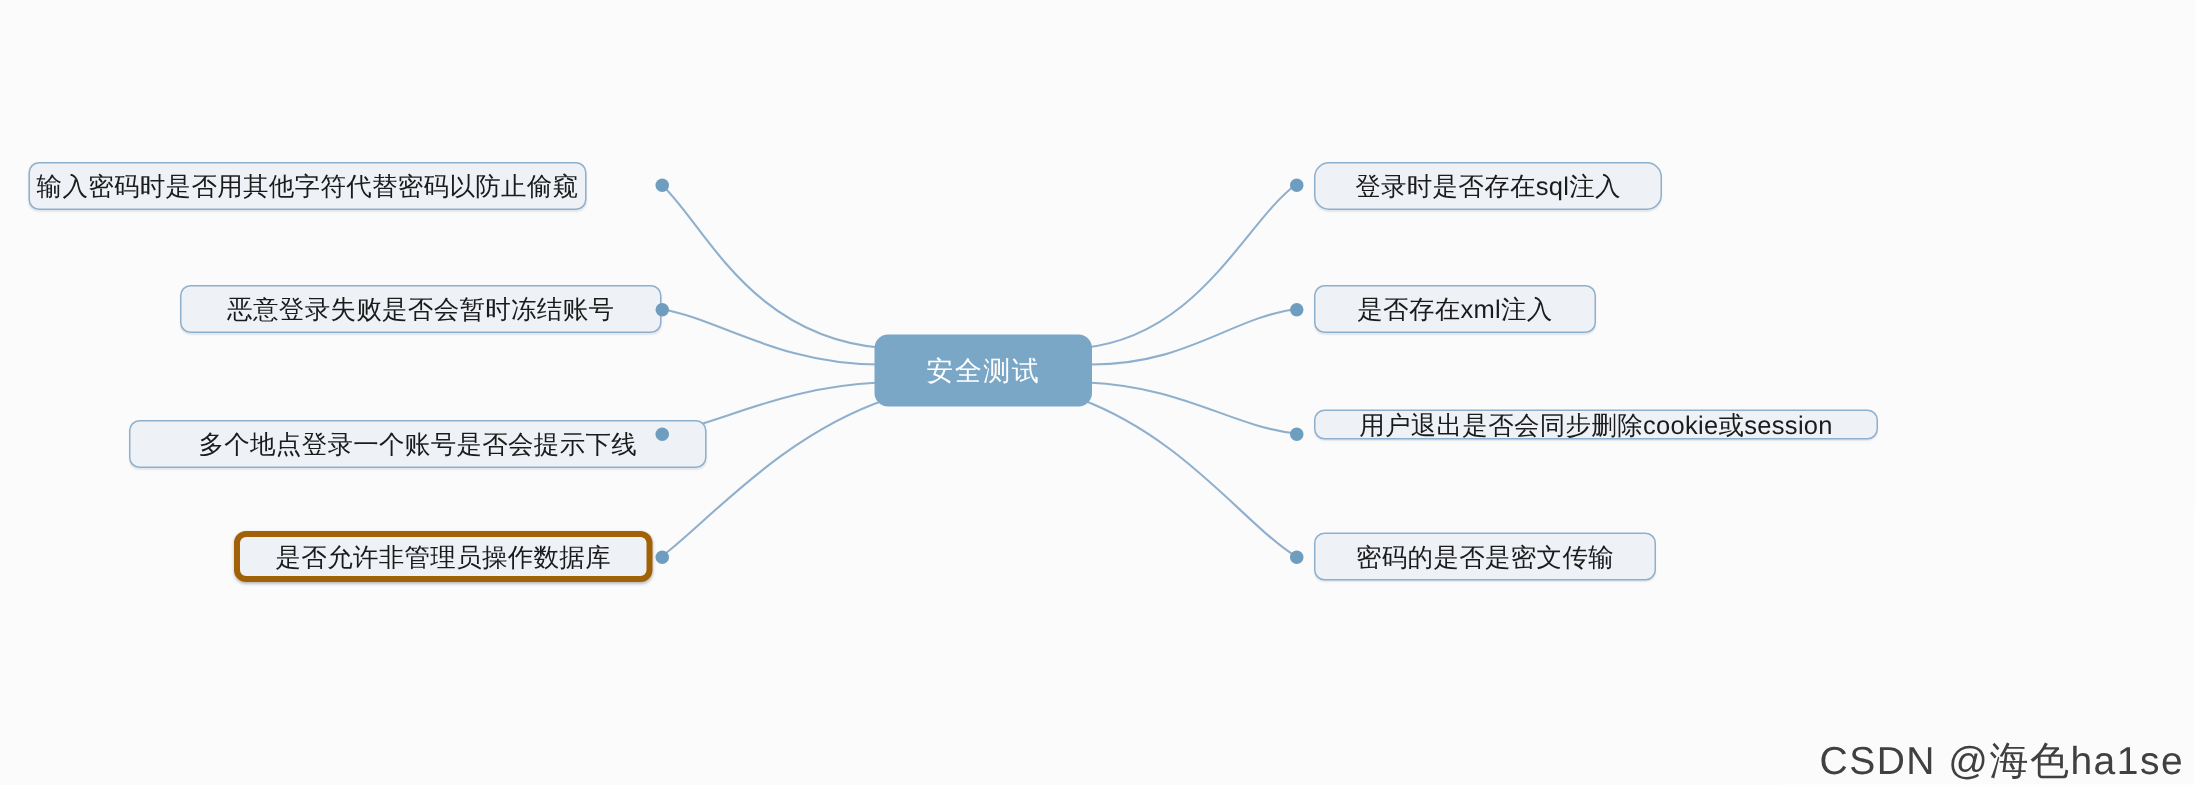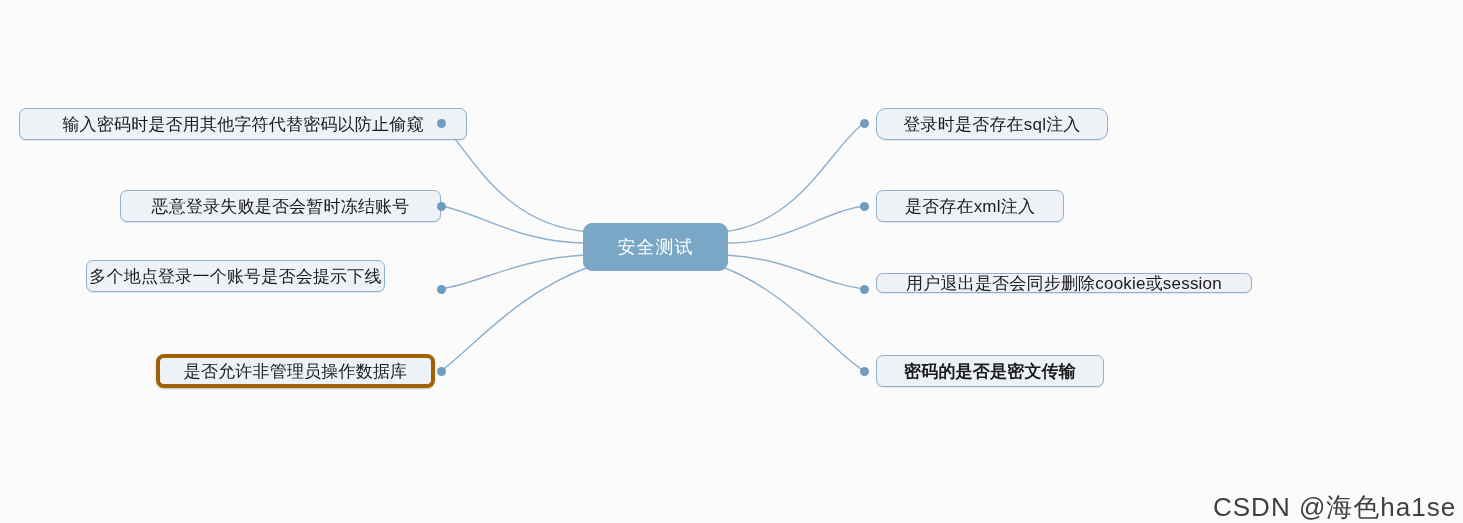--- a/index.html
+++ b/index.html
@@ -91,49 +91,49 @@
       <path d="M 725,243 C 790,244 820,212 864,206" fill="none" stroke="#8fb0cc" stroke-width="1.4"></path>
       <path d="M 725,255 C 790,258 820,284 864,289" fill="none" stroke="#8fb0cc" stroke-width="1.4"></path>
       <path d="M 720,266 C 790,292 830,350 864,371" fill="none" stroke="#8fb0cc" stroke-width="1.4"></path>
     </svg>
 
   <div class="center-node" style="left: 583px; top: 223px; width: 145px; height: 48px; background: rgb(123, 167, 199); border-color: rgb(123, 167, 199); color: rgb(255, 255, 255); text-align: right;">
     <span>安全测试</span>
   </div>
 
   <div id="nodes">
-      <div class="node" style="left: 19px; top: 108px; width: 448px; height: 32px;">
+      <div class="node" style="left: 19px; top: 108px; width: 372px; height: 32px;">
         <span>输入密码时是否用其他字符代替密码以防止偷窥</span>
       </div>
       <div class="dot" style="left: 436.5px; top: 118.5px; background: rgb(111, 157, 192);"></div>
       <div class="node" style="left: 120px; top: 190px; width: 321px; height: 32px; text-align: right;">
         <span>恶意登录失败是否会暂时冻结账号</span>
       </div>
       <div class="dot" style="left: 436.5px; top: 201.5px; background: rgb(111, 157, 192);"></div>
-      <div class="node" style="left: 86px; top: 260px; width: 299px; height: 32px; align-items: center;">
+      <div class="node" style="left: 86px; top: 280px; width: 385px; height: 32px; align-items: center;">
         <span>多个地点登录一个账号是否会提示下线</span>
       </div>
       <div class="dot" style="left: 436.5px; top: 284.5px; background: rgb(111, 157, 192);"></div>
       <div class="node selected" style="left: 156px; top: 354px; width: 279px; height: 34px;">
         <span>是否允许非管理员操作数据库</span>
       </div>
       <div class="dot" style="left: 436.5px; top: 366.5px; background: rgb(111, 157, 192);"></div>
       <div class="node" style="left: 876px; top: 108px; width: 232px; height: 32px; border-radius: 10px;">
         <span>登录时是否存在sql注入</span>
       </div>
       <div class="dot" style="left: 859.5px; top: 118.5px; background: rgb(111, 157, 192);"></div>
       <div class="node" style="left: 876px; top: 190px; width: 188px; height: 32px;">
         <span>是否存在xml注入</span>
       </div>
       <div class="dot" style="left: 859.5px; top: 201.5px; background: rgb(111, 157, 192);"></div>
       <div class="node" style="left: 876px; top: 273px; width: 376px; height: 20px;">
         <span>用户退出是否会同步删除cookie或session</span>
       </div>
       <div class="dot" style="left: 859.5px; top: 284.5px; background: rgb(111, 157, 192);"></div>
-      <div class="node" style="left: 876px; top: 355px; width: 228px; height: 32px; font-weight: bold;">
+      <div class="node" style="left: 876px; top: 355px; width: 228px; height: 32px;">
         <span>密码的是否是密文传输</span>
       </div>
       <div class="dot" style="left: 859.5px; top: 366.5px; background: rgb(111, 157, 192);"></div>
     </div>
 
   <div class="watermark" style="left: 1213px; top: 490px; color: #404040;">CSDN @海色ha1se</div>
 
 </div>
 
 </body></html>

